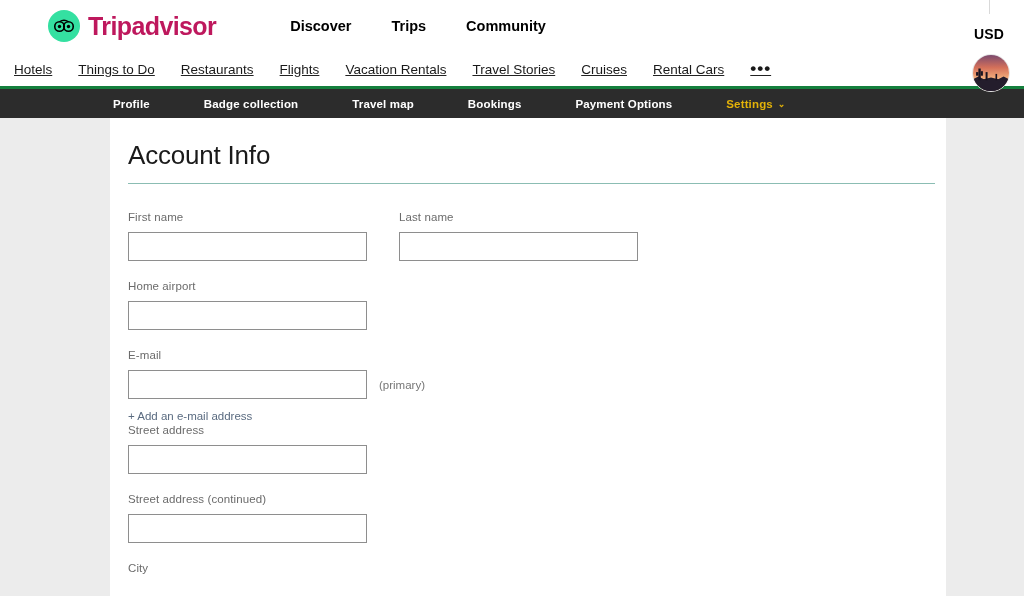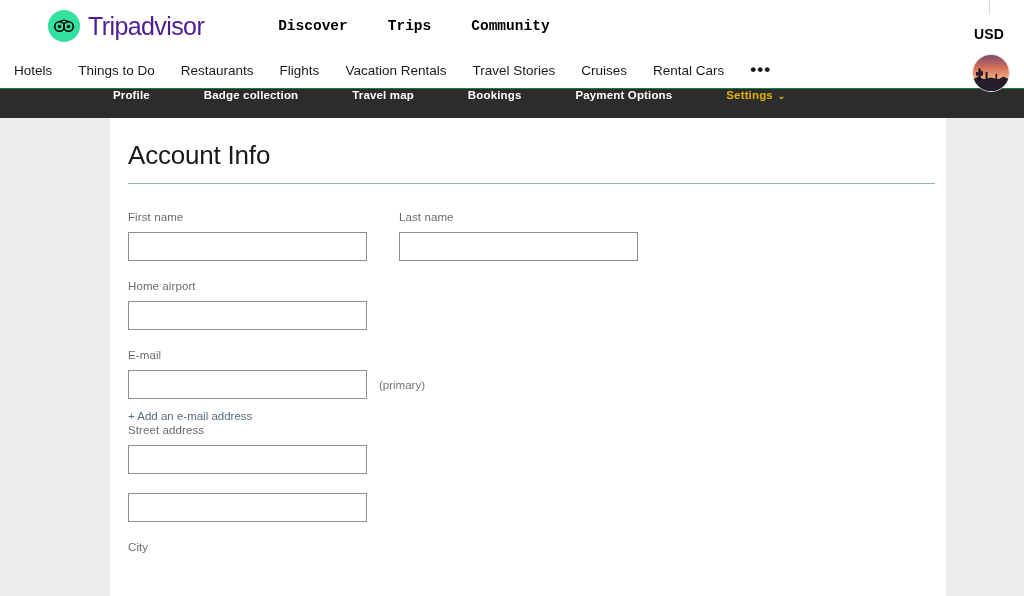--- a/index.html
+++ b/index.html
@@ -41,23 +41,23 @@
     border-radius: 50%;
     background: #34e0a1;
     display: flex;
     align-items: center;
     justify-content: center;
     flex: 0 0 auto;
   }
 
   .brand-word {
     font-size: 25px;
-    font-weight: normal;
+    font-weight: bold;
     letter-spacing: -0.6px;
-    color: #4c1d95;
+    color: #be185d;
     line-height: 1;
   }
 
   .search-pill {
     margin-left: 18px;
     width: 296px;
     height: 34px;
     border: 1px solid #e0e0e0;
     border-radius: 18px;
     background: #ffffff;
@@ -79,21 +79,20 @@
     background: transparent;
     width: 100%;
   }
   .search-pill input::placeholder { color: #767676; }
 
   .header-nav {
     display: flex;
     align-items: center;
     gap: 40px;
     margin-left: 74px;
-    font-family: Liberation Mono, monospace;
   }
 
   .header-nav a {
     font-size: 14.5px;
     font-weight: bold;
     color: #000000;
     text-decoration: none;
     cursor: pointer;
     white-space: nowrap;
   }
@@ -137,25 +136,26 @@
     cursor: pointer;
     flex: 0 0 auto;
     margin-left: 4px;
     border: 1px solid #e6e6e6;
   }
 
   
   .cat-nav {
     height: 37px;
     background: #ffffff;
-    border-bottom: 1px solid #15803d;
+    border-bottom: 3px solid #15803d;
     display: flex;
     align-items: center;
     gap: 26px;
     padding: 0 14px;
+    text-decoration: underline;
   }
 
   .cat-nav a {
     font-size: 13.5px;
     color: #1a1a1a;
     text-decoration: none;
     cursor: pointer;
     white-space: nowrap;
   }
 
@@ -166,21 +166,21 @@
     cursor: pointer;
     line-height: 0.6;
     font-weight: bold;
   }
 
   
   .tab-bar {
     height: 29px;
     background: #2c2c2c;
     display: flex;
-    align-items: flex-start;
+    align-items: center;
     gap: 0;
     padding-left: 113px;
   }
 
   .tab-bar a {
     font-size: 11.5px;
     font-weight: bold;
     color: #ffffff;
     text-decoration: none;
     cursor: pointer;
@@ -396,20 +396,21 @@
       </div>
       <a href="#" class="add-email">+ Add an e-mail address</a>
     </div>
 
     <div class="field-block">
       <div class="field-label">Street address</div>
       <input class="text-input" type="text" value="" style="">
     </div>
 
     <div class="field-block">
+      <div class="field-label">Street address (continued)</div>
       <input class="text-input" type="text" value="" style="">
     </div>
 
     <div class="field-block">
       <div class="field-label">City</div>
 
     </div>
 
   </div>
 </div>

